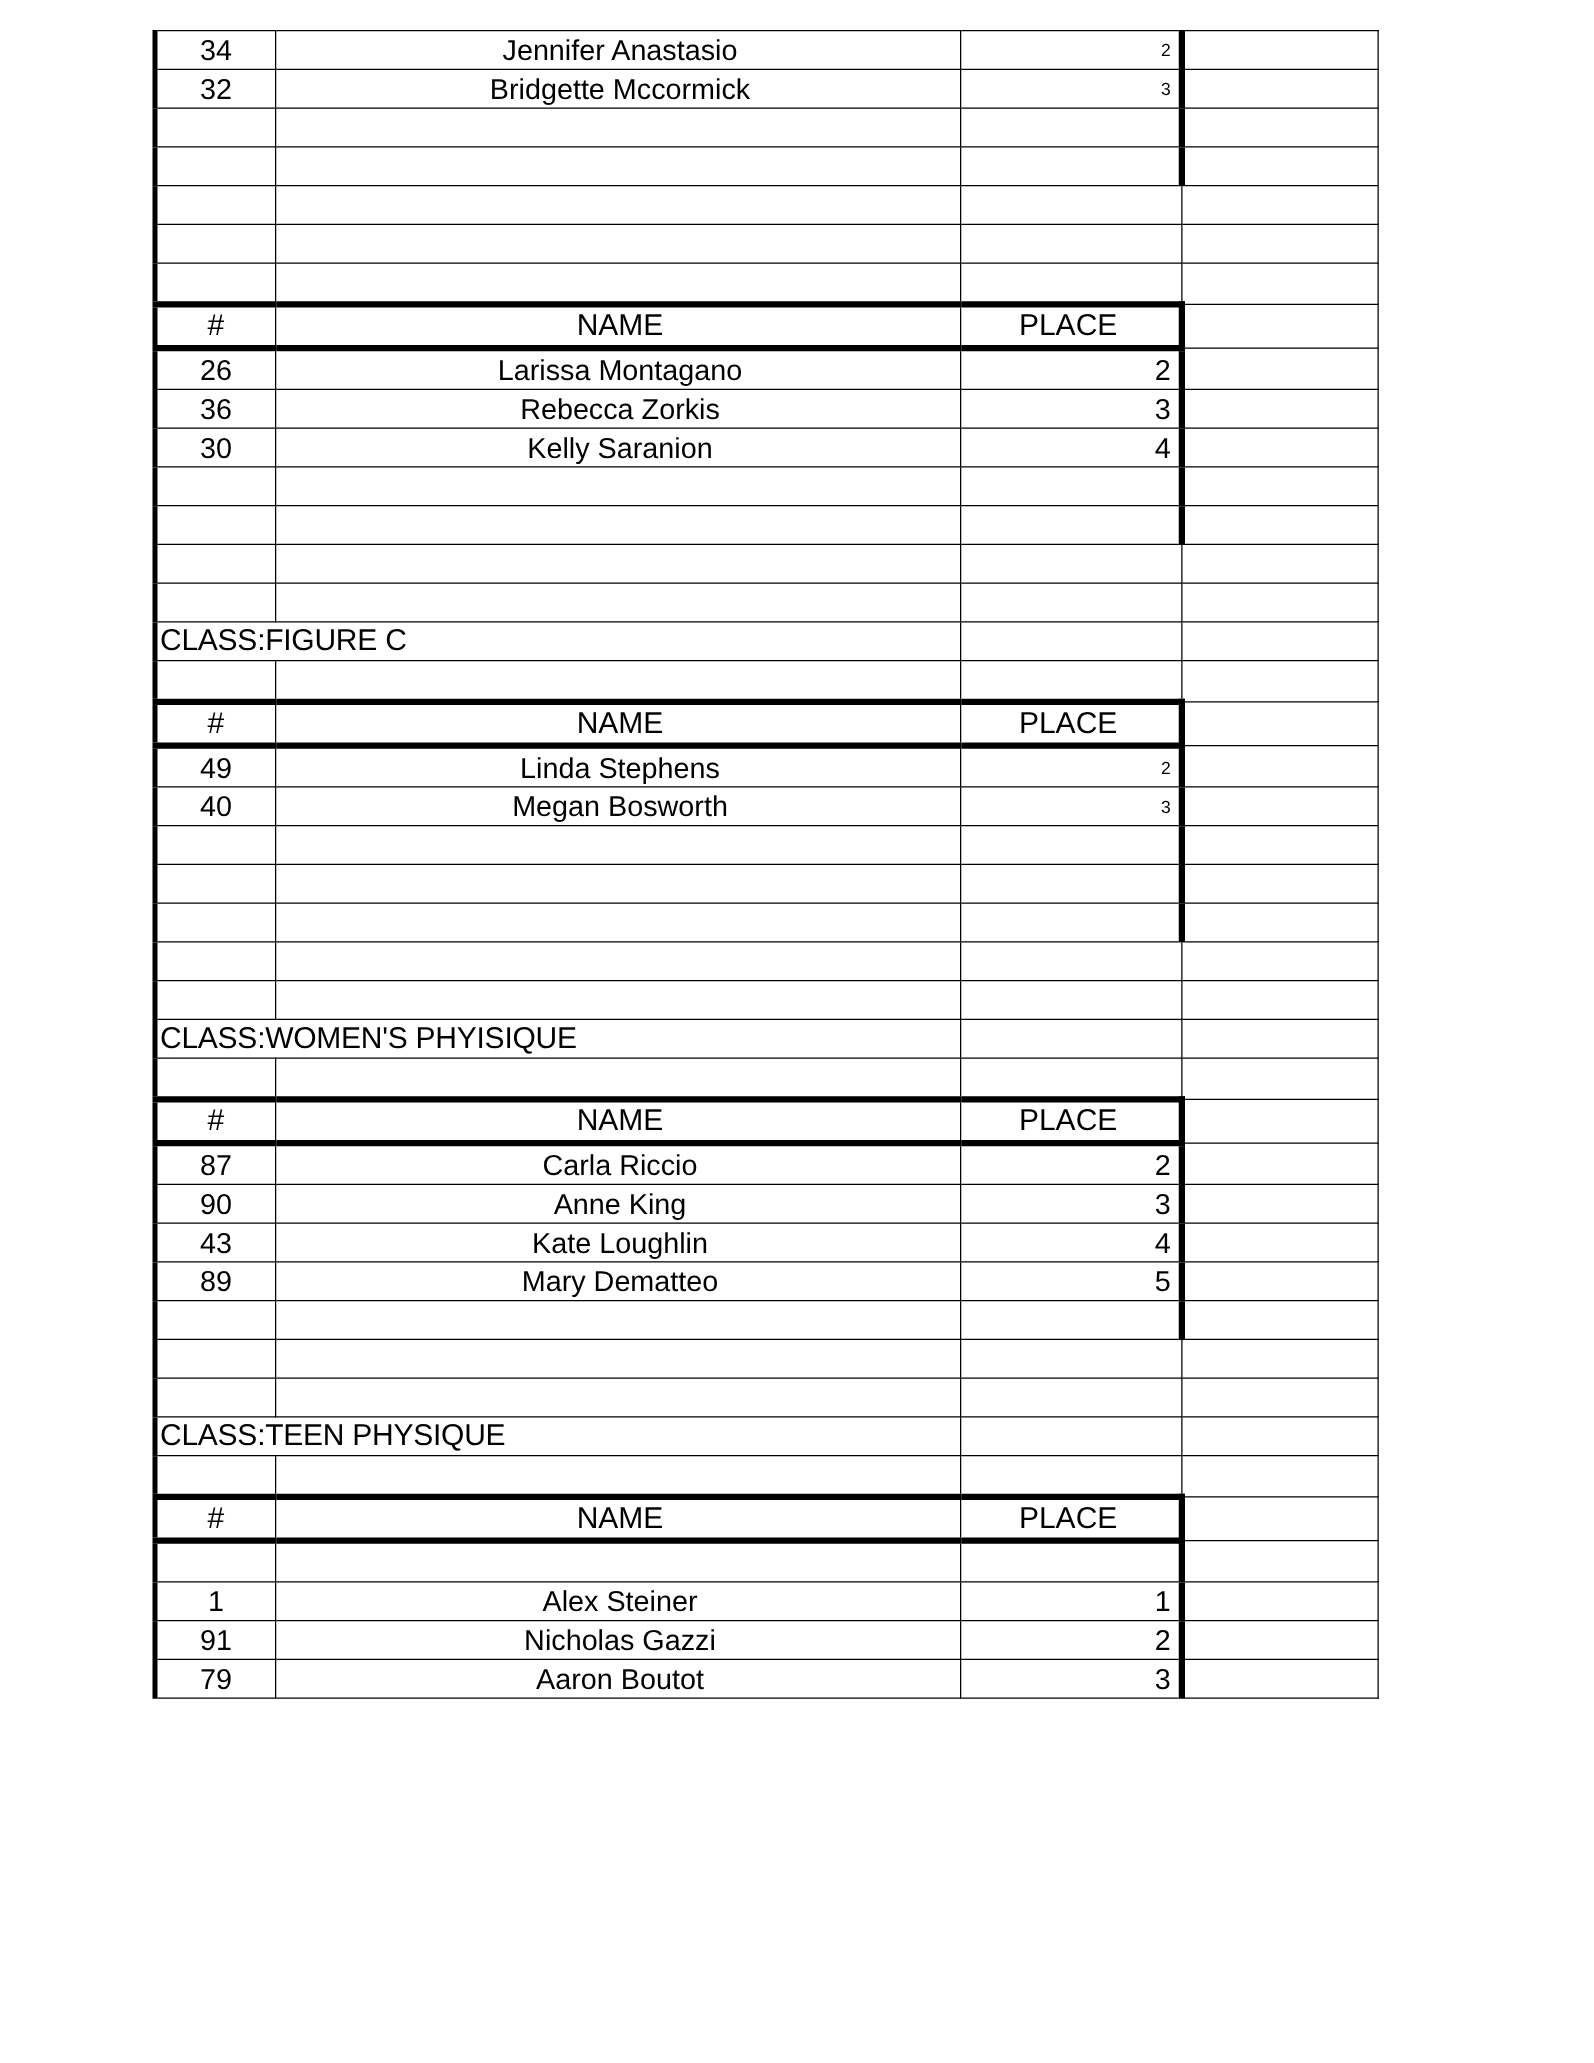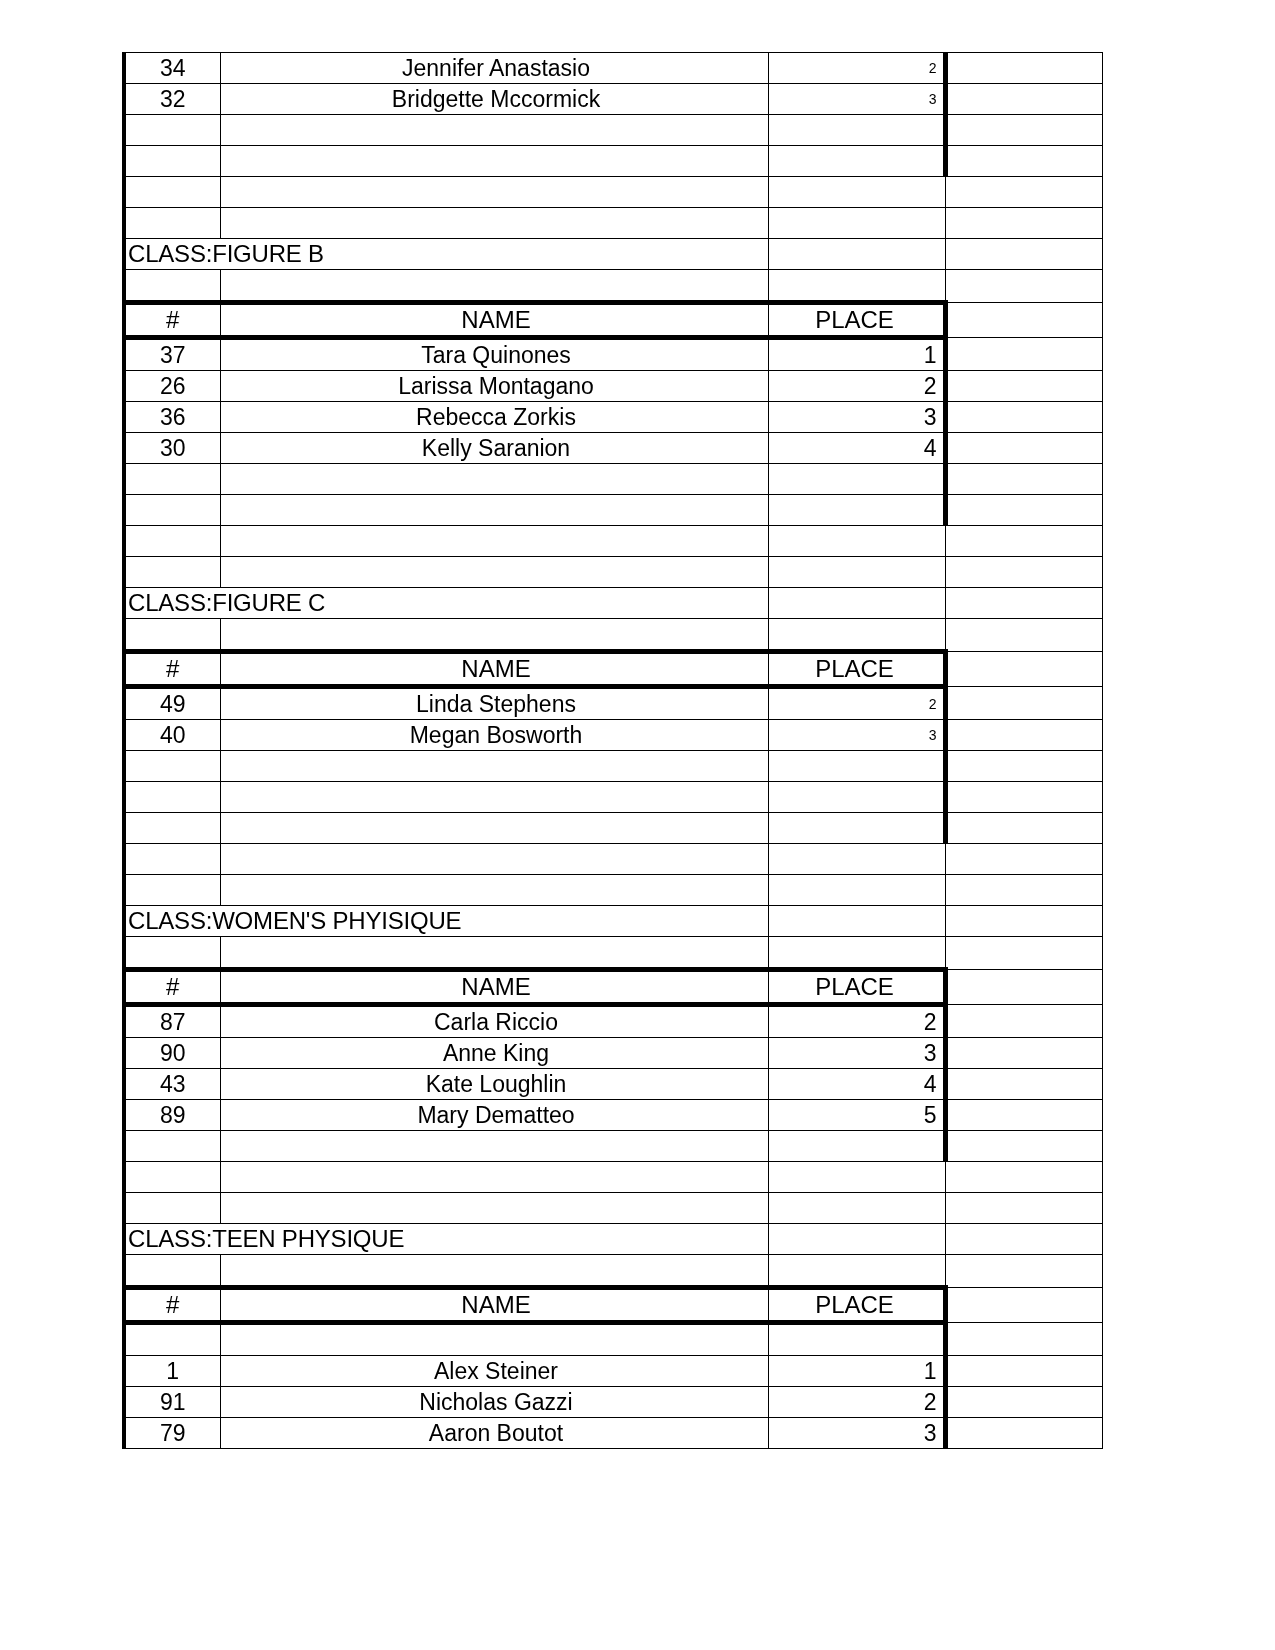--- a/index.html
+++ b/index.html
@@ -4,21 +4,21 @@
 <style>
   html,body{margin:0;padding:0;background:#fff;}
   body{
     width:1275px;height:1650px;
     font-family:"Liberation Sans", sans-serif;
     color:#000;
     -webkit-font-smoothing:none;
   }
   #sheet{
     position:absolute;
-    left:122px; top:52px;
+    left:122px; top:24px;
     width:978px;
   }
   table{
     border-collapse:collapse;
     table-layout:fixed;
     width:978px;
   }
   col.c-num{width:96px;}
   col.c-name{width:548px;}
   col.c-place{width:177px;}
@@ -107,43 +107,32 @@
           <td class="place"></td>
           <td class="extra"></td>
         </tr>
         <tr>
           <td class="num lcap"></td>
           <td class="name"></td>
           <td class="place"></td>
           <td class="extra"></td>
         </tr>
         <tr>
-          <td class="classname lcap" colspan="2">CLASS:FIGURE B</td>
-          <td class="place"></td>
-          <td class="extra"></td>
-        </tr>
-        <tr>
           <td class="num lcap"></td>
           <td class="name"></td>
           <td class="place"></td>
           <td class="extra"></td>
         </tr>
         <tr class="hdr">
           <td class="num hdr-center lcap">#</td>
           <td class="name hdr-center">NAME</td>
           <td class="place hdr-center blockedge">PLACE</td>
           <td class="extra"></td>
         </tr>
         <tr>
-          <td class="num lcap">37</td>
-          <td class="name">Tara Quinones</td>
-          <td class="place blockedge">1</td>
-          <td class="extra"></td>
-        </tr>
-        <tr>
           <td class="num lcap">26</td>
           <td class="name">Larissa Montagano</td>
           <td class="place blockedge">2</td>
           <td class="extra"></td>
         </tr>
         <tr>
           <td class="num lcap">36</td>
           <td class="name">Rebecca Zorkis</td>
           <td class="place blockedge">3</td>
           <td class="extra"></td>

